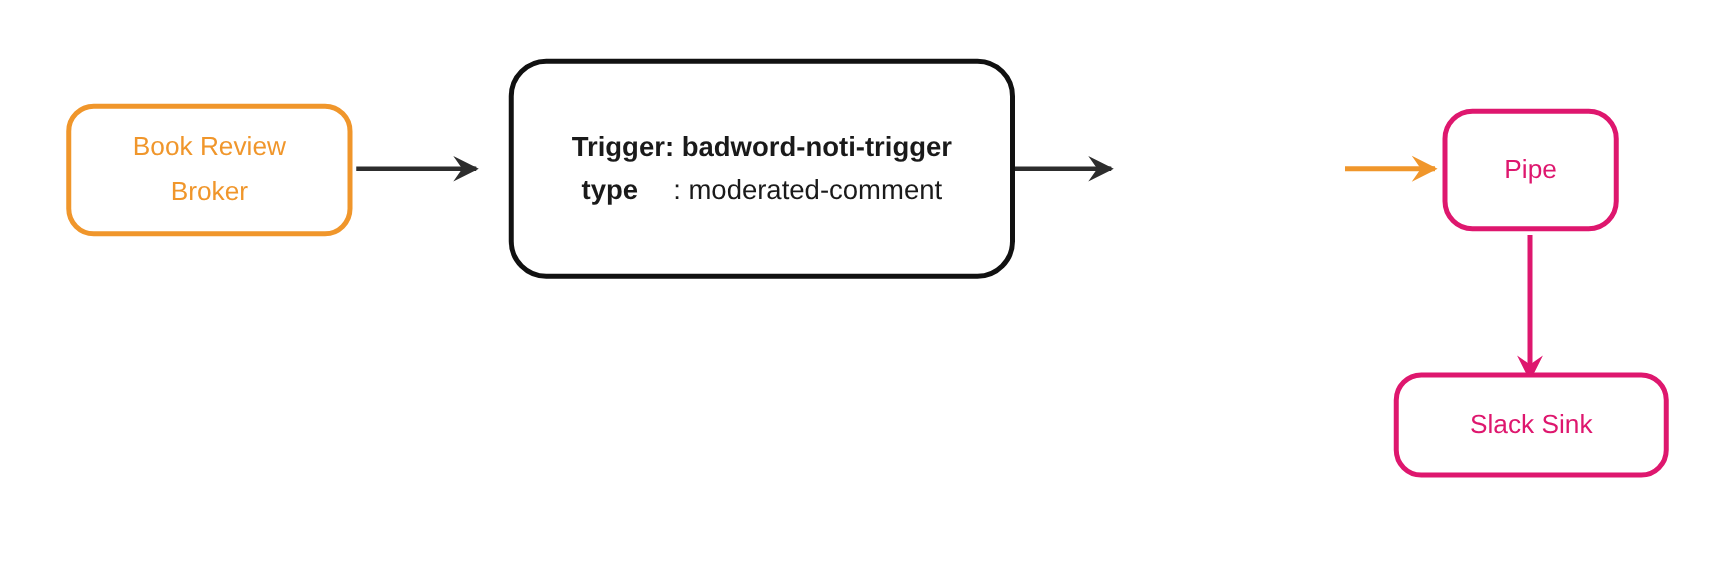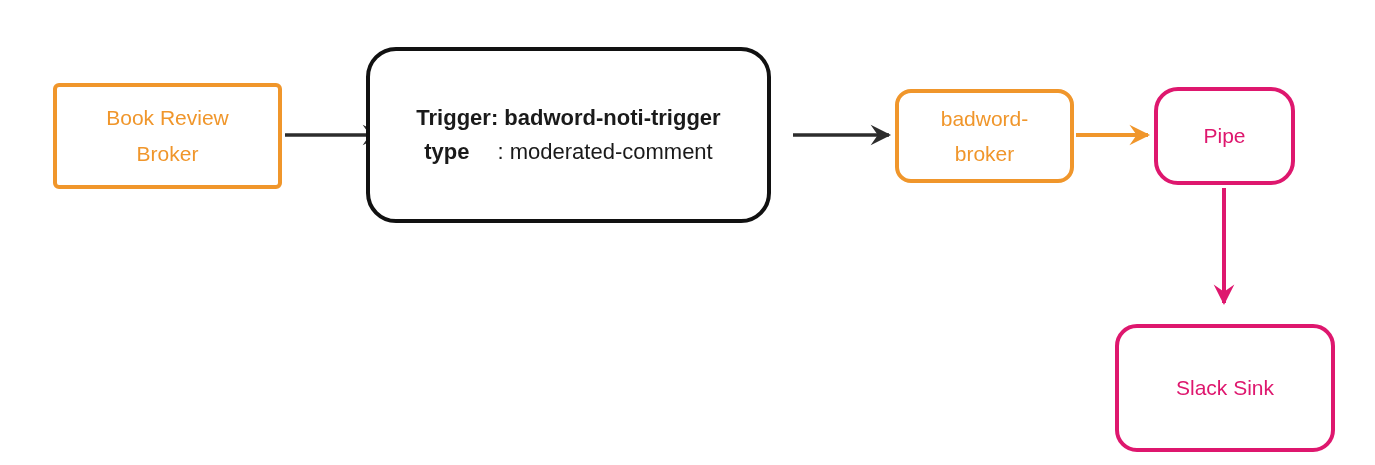--- a/index.html
+++ b/index.html
@@ -33,48 +33,48 @@
     border: 4px solid #DE176E;
     color: #DE176E;
   }
   .node-black {
     border: 4px solid #111111;
     color: #1a1a1a;
   }
   #n-book-review-broker {
     left: 53px; top: 83px;
     width: 229px; height: 106px;
-    border-radius: 6px;
+    border-radius: 22px;
     font-size: 21px;
     line-height: 36px;
   }
   #n-trigger {
-    left: 366px; top: 47px;
+    left: 407px; top: 47px;
     width: 405px; height: 176px;
     border-radius: 30px;
     font-size: 22px;
     line-height: 34px;
   }
   #n-badword-broker {
     left: 895px; top: 89px;
     width: 179px; height: 94px;
     border-radius: 16px;
     font-size: 21px;
     line-height: 35px;
   }
   #n-pipe {
     left: 1154px; top: 87px;
     width: 141px; height: 98px;
     border-radius: 24px;
     font-size: 21px;
     line-height: 30px;
   }
   #n-slack-sink {
-    left: 1115px; top: 324px;
-    width: 220px; height: 128px;
+    left: 1115px; top: 298px;
+    width: 220px; height: 84px;
     border-radius: 22px;
     font-size: 21px;
     line-height: 30px;
   }
   .trigger-line b { font-weight: 700; }
   .trigger-line span { font-weight: 400; margin-left: 28px; }
   #edges {
     position: absolute;
     left: 0; top: 0;
     width: 1375px; height: 465px;
@@ -115,24 +115,20 @@
 
   <div id="n-trigger" class="node node-black">
     <div class="trigger-line">
       <b>Trigger: badword-noti-trigger</b>
     </div>
     <div class="trigger-line">
       <b>type</b><span>: moderated-comment</span>
     </div>
   </div>
 
-  <div id="n-badword-broker" class="node node-orange">
-    <div>badword-</div>
-    <div>broker</div>
-  </div>
 
   <div id="n-pipe" class="node node-pink">
     <div>Pipe</div>
   </div>
 
   <div id="n-slack-sink" class="node node-pink">
     <div>Slack Sink</div>
   </div>
 
 </div>

